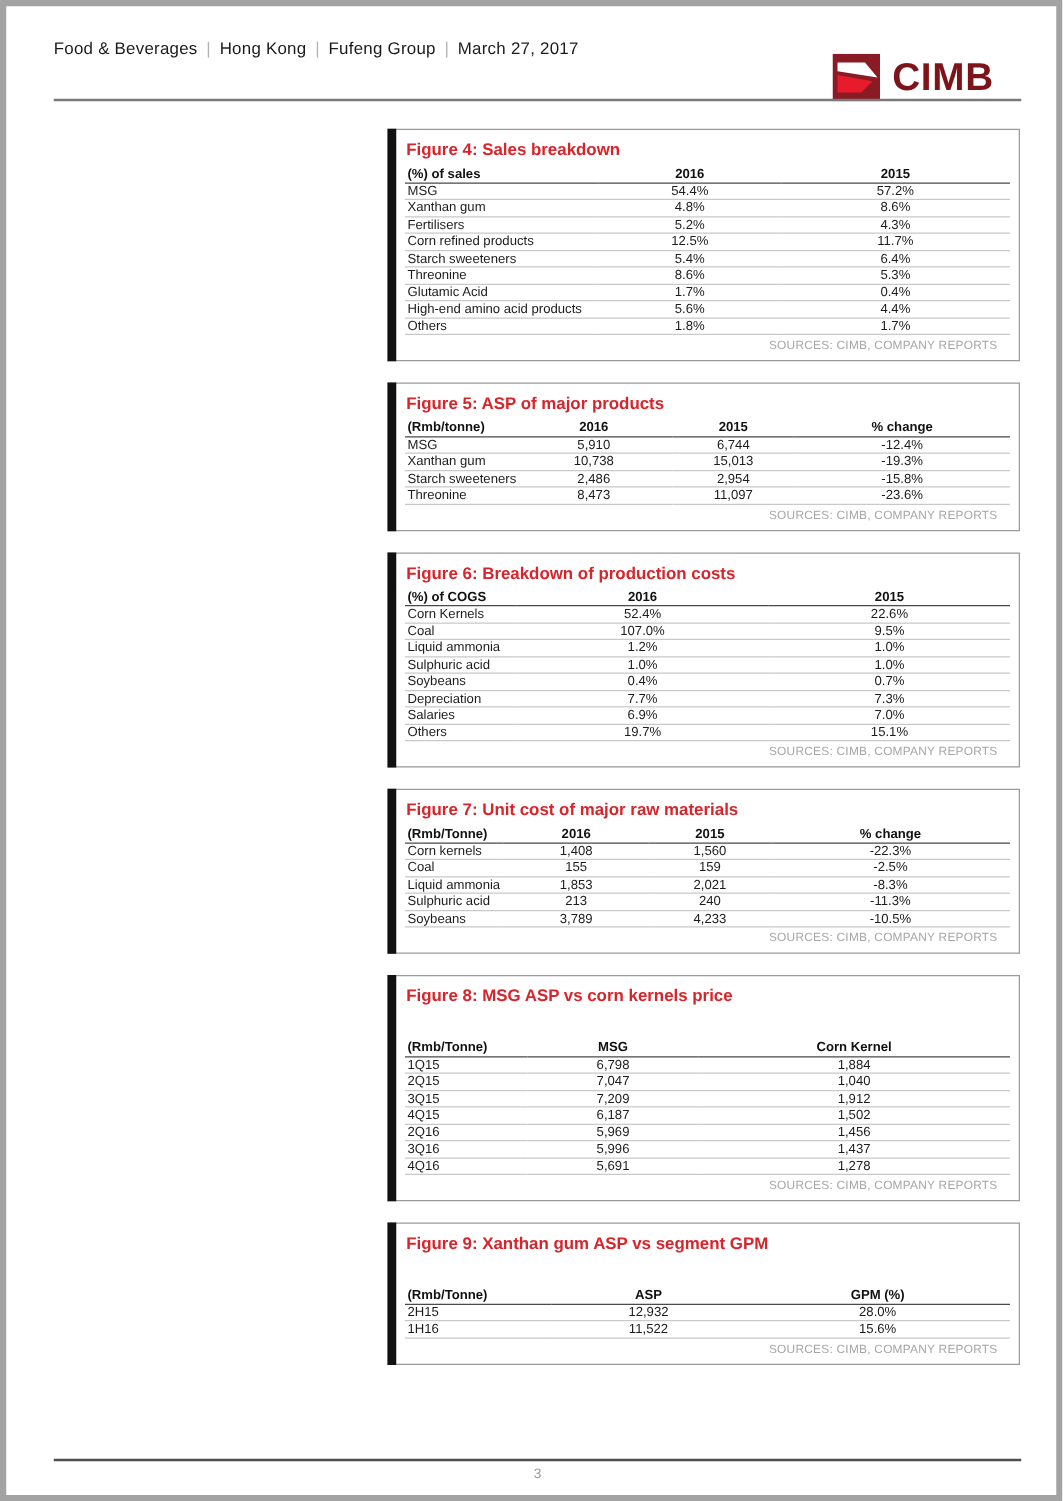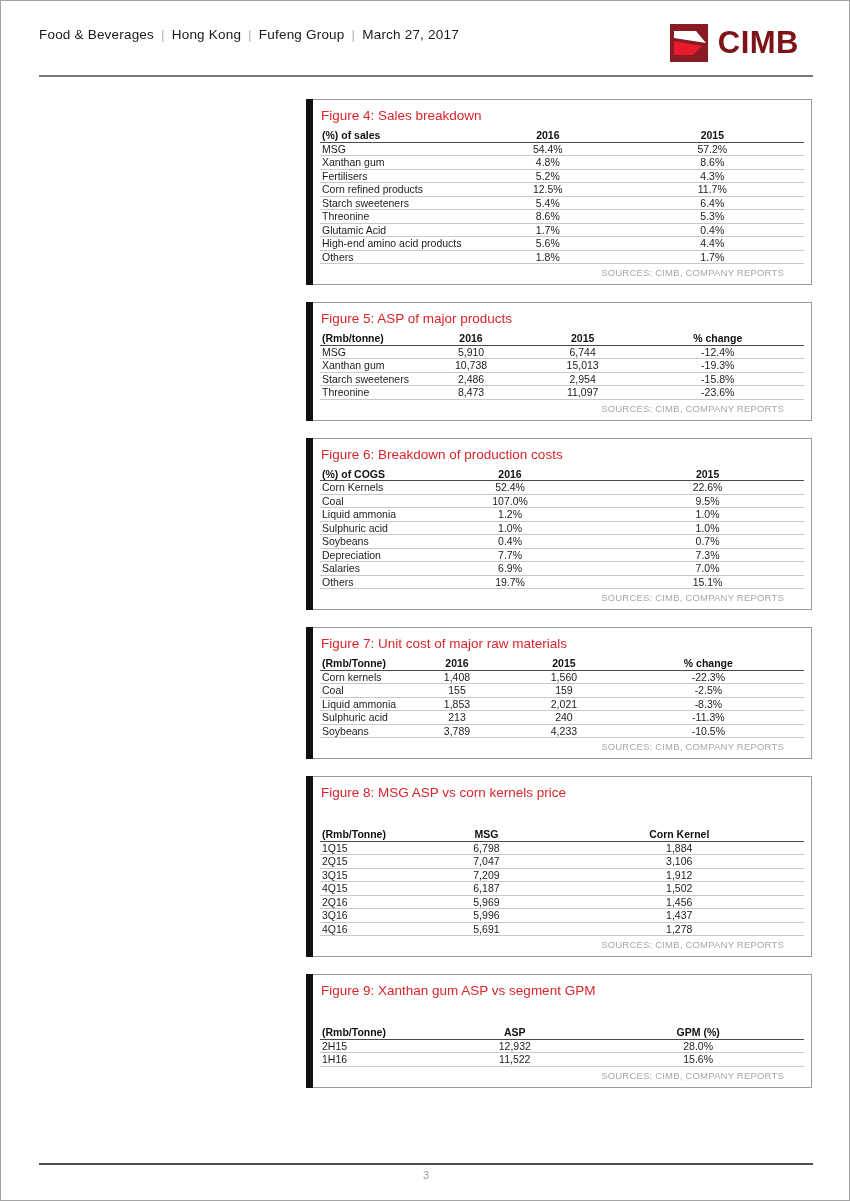--- a/index.html
+++ b/index.html
@@ -1,46 +1,46 @@
 <!DOCTYPE html>
 <html style="--title-red: #d7252b; --logo-maroon: #7d1419; --logo-square: #8a1b25; --logo-bright-red: #e81b2d; --accent-bar-black: #111111; --source-gray: #a6a6a6; --rule-gray: #7a7a7a;"><head>
 <meta charset="utf-8">
 <style>
   html,body{margin:0;padding:0;}
   body{
     width:850px;height:1201px;position:relative;background:#ffffff;
     font-family:"Liberation Sans", sans-serif;color:#111;overflow:hidden;
   }
-  .page{position:absolute;inset:0;border:1px solid #a3a3a3;box-sizing:border-box;}
+  .page{position:absolute;inset:0;border:5px solid #a3a3a3;box-sizing:border-box;}
 
   
   .hdr{position:absolute;top:22px;left:38px;right:38px;height:44px;}
   .breadcrumb{position:absolute;left:0;top:4px;font-size:13.5px;color:#1a1a1a;letter-spacing:.2px;white-space:nowrap;}
   .breadcrumb .sep{color:#b3b3b3;padding:0 7px;font-weight:400;}
-  .logo{position:absolute;right:12px;top:1px;display:flex;align-items:center;gap:10px;}
+  .logo{position:absolute;right:12px;top:16px;display:flex;align-items:center;gap:10px;}
   .logo svg{display:block;}
   .logo-square{fill:var(--logo-square,#8a1b25);}
   .logo-arrow{fill:#ffffff;}
   .logo-flag{fill:var(--logo-bright-red,#e81b2d);}
   .logo-text{font-size:31px;font-weight:bold;color:var(--logo-maroon,#7d1419);letter-spacing:.5px;line-height:38px;}
   .hdr-rule{position:absolute;top:74px;left:38px;width:774px;height:2px;background:var(--rule-gray,#7a7a7a);}
 
   
   main{position:absolute;top:98px;left:305px;width:506px;}
   .figure-box{position:relative;border:1px solid #9a9a9a;background:#fff;margin-bottom:17px;padding:7px 0 5px 0;box-sizing:border-box;}
   .black-bar{position:absolute;left:-1px;top:-1px;bottom:-1px;width:7px;background:var(--accent-bar-black,#111111);}
-  .fig-title{margin:1px 10px 5px 14px;font-size:13.5px;line-height:16px;font-weight:normal;color:var(--title-red,#d7252b);}
+  .fig-title{margin:1px 10px 5px 14px;font-size:13.5px;line-height:16px;font-weight:bold;color:var(--title-red,#d7252b);}
   .fig-title.gap{margin-bottom:27px;}
   .fig-table{width:484px;margin:0 8px 0 13px;border-collapse:collapse;table-layout:fixed;}
   .fig-table th{font-size:10.5px;line-height:10.5px;font-weight:bold;text-align:center;color:#111;
     border-bottom:1px solid #4a4a4a;padding:1px 2px;white-space:nowrap;}
   .fig-table td{font-size:10.5px;line-height:10.5px;text-align:center;color:#1c1c1c;
     border-bottom:1px solid #c9c9c9;padding:1px 2px;white-space:nowrap;}
   .fig-table th.left,.fig-table td.left{text-align:left;}
-  .source{margin:3px 27px 1px 0;text-align:right;font-size:9.5px;letter-spacing:.2px;color:var(--source-gray,#a6a6a6);}
+  .source{margin:3px 17px 1px 0;text-align:right;font-size:9.5px;letter-spacing:.2px;color:var(--source-gray,#a6a6a6);}
 
   
   .fg4 th:nth-child(1){width:32%}.fg4 th:nth-child(2){width:30%}.fg4 th:nth-child(3){width:38%}
   .fg5 th:nth-child(1){width:18%}.fg5 th:nth-child(2){width:26%}.fg5 th:nth-child(3){width:20%}.fg5 th:nth-child(4){width:36%}
   .fg6 th:nth-child(1){width:18%}.fg6 th:nth-child(2){width:42%}.fg6 th:nth-child(3){width:40%}
   .fg7 th:nth-child(1){width:16%}.fg7 th:nth-child(2){width:24%}.fg7 th:nth-child(3){width:20%}.fg7 th:nth-child(4){width:40%}
   .fg8 th:nth-child(1){width:20%}.fg8 th:nth-child(2){width:28%}.fg8 th:nth-child(3){width:52%}
   .fg9 th:nth-child(1){width:24%}.fg9 th:nth-child(2){width:32%}.fg9 th:nth-child(3){width:44%}
 
   
@@ -291,21 +291,21 @@
           </thead>
         <tbody>
             <tr>
               <td class="left">1Q15</td>
               <td>6,798</td>
               <td>1,884</td>
             </tr>
             <tr>
               <td class="left">2Q15</td>
               <td>7,047</td>
-              <td>3,106</td>
+              <td>1,040</td>
             </tr>
             <tr>
               <td class="left">3Q15</td>
               <td>7,209</td>
               <td>1,912</td>
             </tr>
             <tr>
               <td class="left">4Q15</td>
               <td>6,187</td>
               <td>1,502</td>

